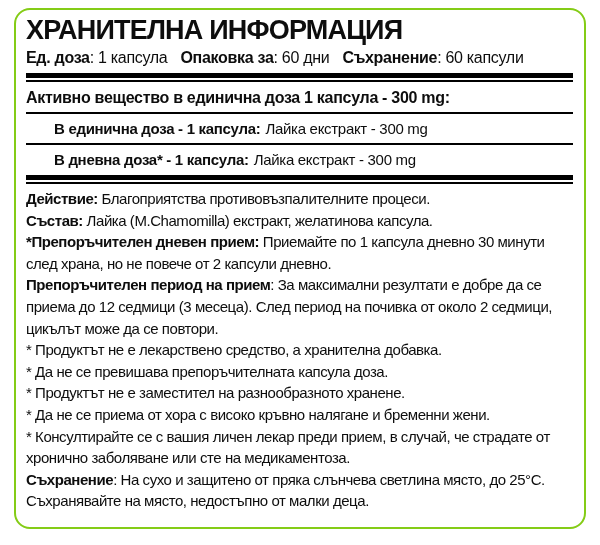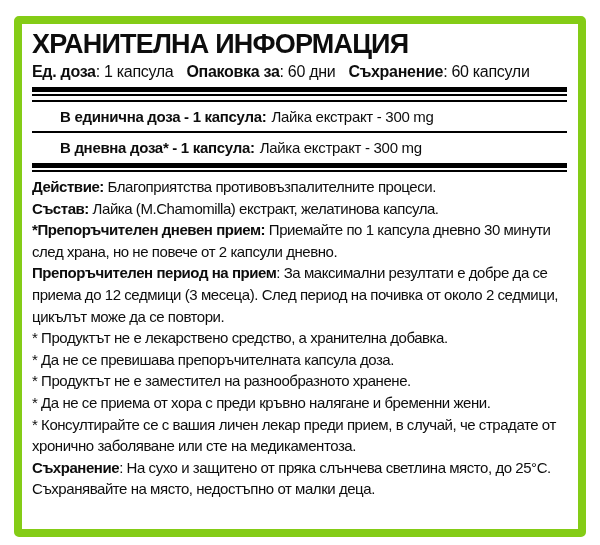--- a/index.html
+++ b/index.html
@@ -12,26 +12,26 @@
     width: 600px;
     height: 545px;
     background: #ffffff;
     font-family: "Liberation Sans", sans-serif;
     color: #0d0d0d;
     overflow: hidden;
   }
   .frame {
     position: absolute;
     left: 14px;
-    top: 16px;
+    top: 8px;
     width: 572px;
     height: 521px;
     box-sizing: border-box;
-    border: 8px solid #84cc16;
-    border-radius: 5px;
+    border: 2px solid #84cc16;
+    border-radius: 16px;
     background: #ffffff;
     padding: 5px 11px 4px 10px;
     overflow: hidden;
   }
   .title {
     font-weight: bold;
     font-size: 27px;
     line-height: 31px;
     letter-spacing: -0.8px;
     white-space: nowrap;
@@ -89,20 +89,21 @@
       <span class="pair"><b>Ед. доза</b><span>: </span><span>1 капсула</span></span>
       <span class="pair"><b>Опаковка за</b><span>: </span><span>60 дни</span></span>
       <span class="pair"><b>Съхранение</b><span>: </span><span>60 капсули</span></span>
     </div>
 
     <div class="rule-double">
       <div class="thick"></div>
       <div class="thin"></div>
     </div>
 
+    <div class="heading">Активно вещество в единична доза 1 капсула - 300 mg:</div>
 
     <div class="rule-thin"></div>
 
     <div class="dose-row">
       <b>В единична доза - 1 капсула:</b><span class="val">Лайка екстракт - 300 mg</span>
     </div>
 
     <div class="rule-thin"></div>
 
     <div class="dose-row">
@@ -115,19 +116,19 @@
     </div>
 
     <div class="paragraphs">
       <p><b>Действие:</b><span> Благоприятства противовъзпалителните процеси.</span></p>
       <p><b>Състав:</b><span> Лайка (M.Chamomilla) екстракт, желатинова капсула.</span></p>
       <p><b>*Препоръчителен дневен прием:</b><span> Приемайте по 1 капсула дневно 30 минути след храна, но не повече от 2 капсули дневно.</span></p>
       <p><b>Препоръчителен период на прием</b><span>: За максимални резултати е добре да се приема до 12 седмици (3 месеца). След период на почивка от около 2 седмици, цикълът може да се повтори.</span></p>
       <p><b></b><span>* Продуктът не е лекарствено средство, а хранителна добавка.</span></p>
       <p><b></b><span>* Да не се превишава препоръчителната капсула доза.</span></p>
       <p><b></b><span>* Продуктът не е заместител на разнообразното хранене.</span></p>
-      <p><b></b><span>* Да не се приема от хора с преди кръвно налягане и бременни жени.</span></p>
+      <p><b></b><span>* Да не се приема от хора с високо кръвно налягане и бременни жени.</span></p>
       <p><b></b><span>* Консултирайте се с вашия личен лекар преди прием, в случай, че страдате от хронично заболяване или сте на медикаментоза.</span></p>
       <p><b>Съхранение</b><span>: На сухо и защитено от пряка слънчева светлина място, до 25°C. Съхранявайте на място, недостъпно от малки деца.</span></p>
     </div>
 
   </div>
 </div>
 
 </body></html>

